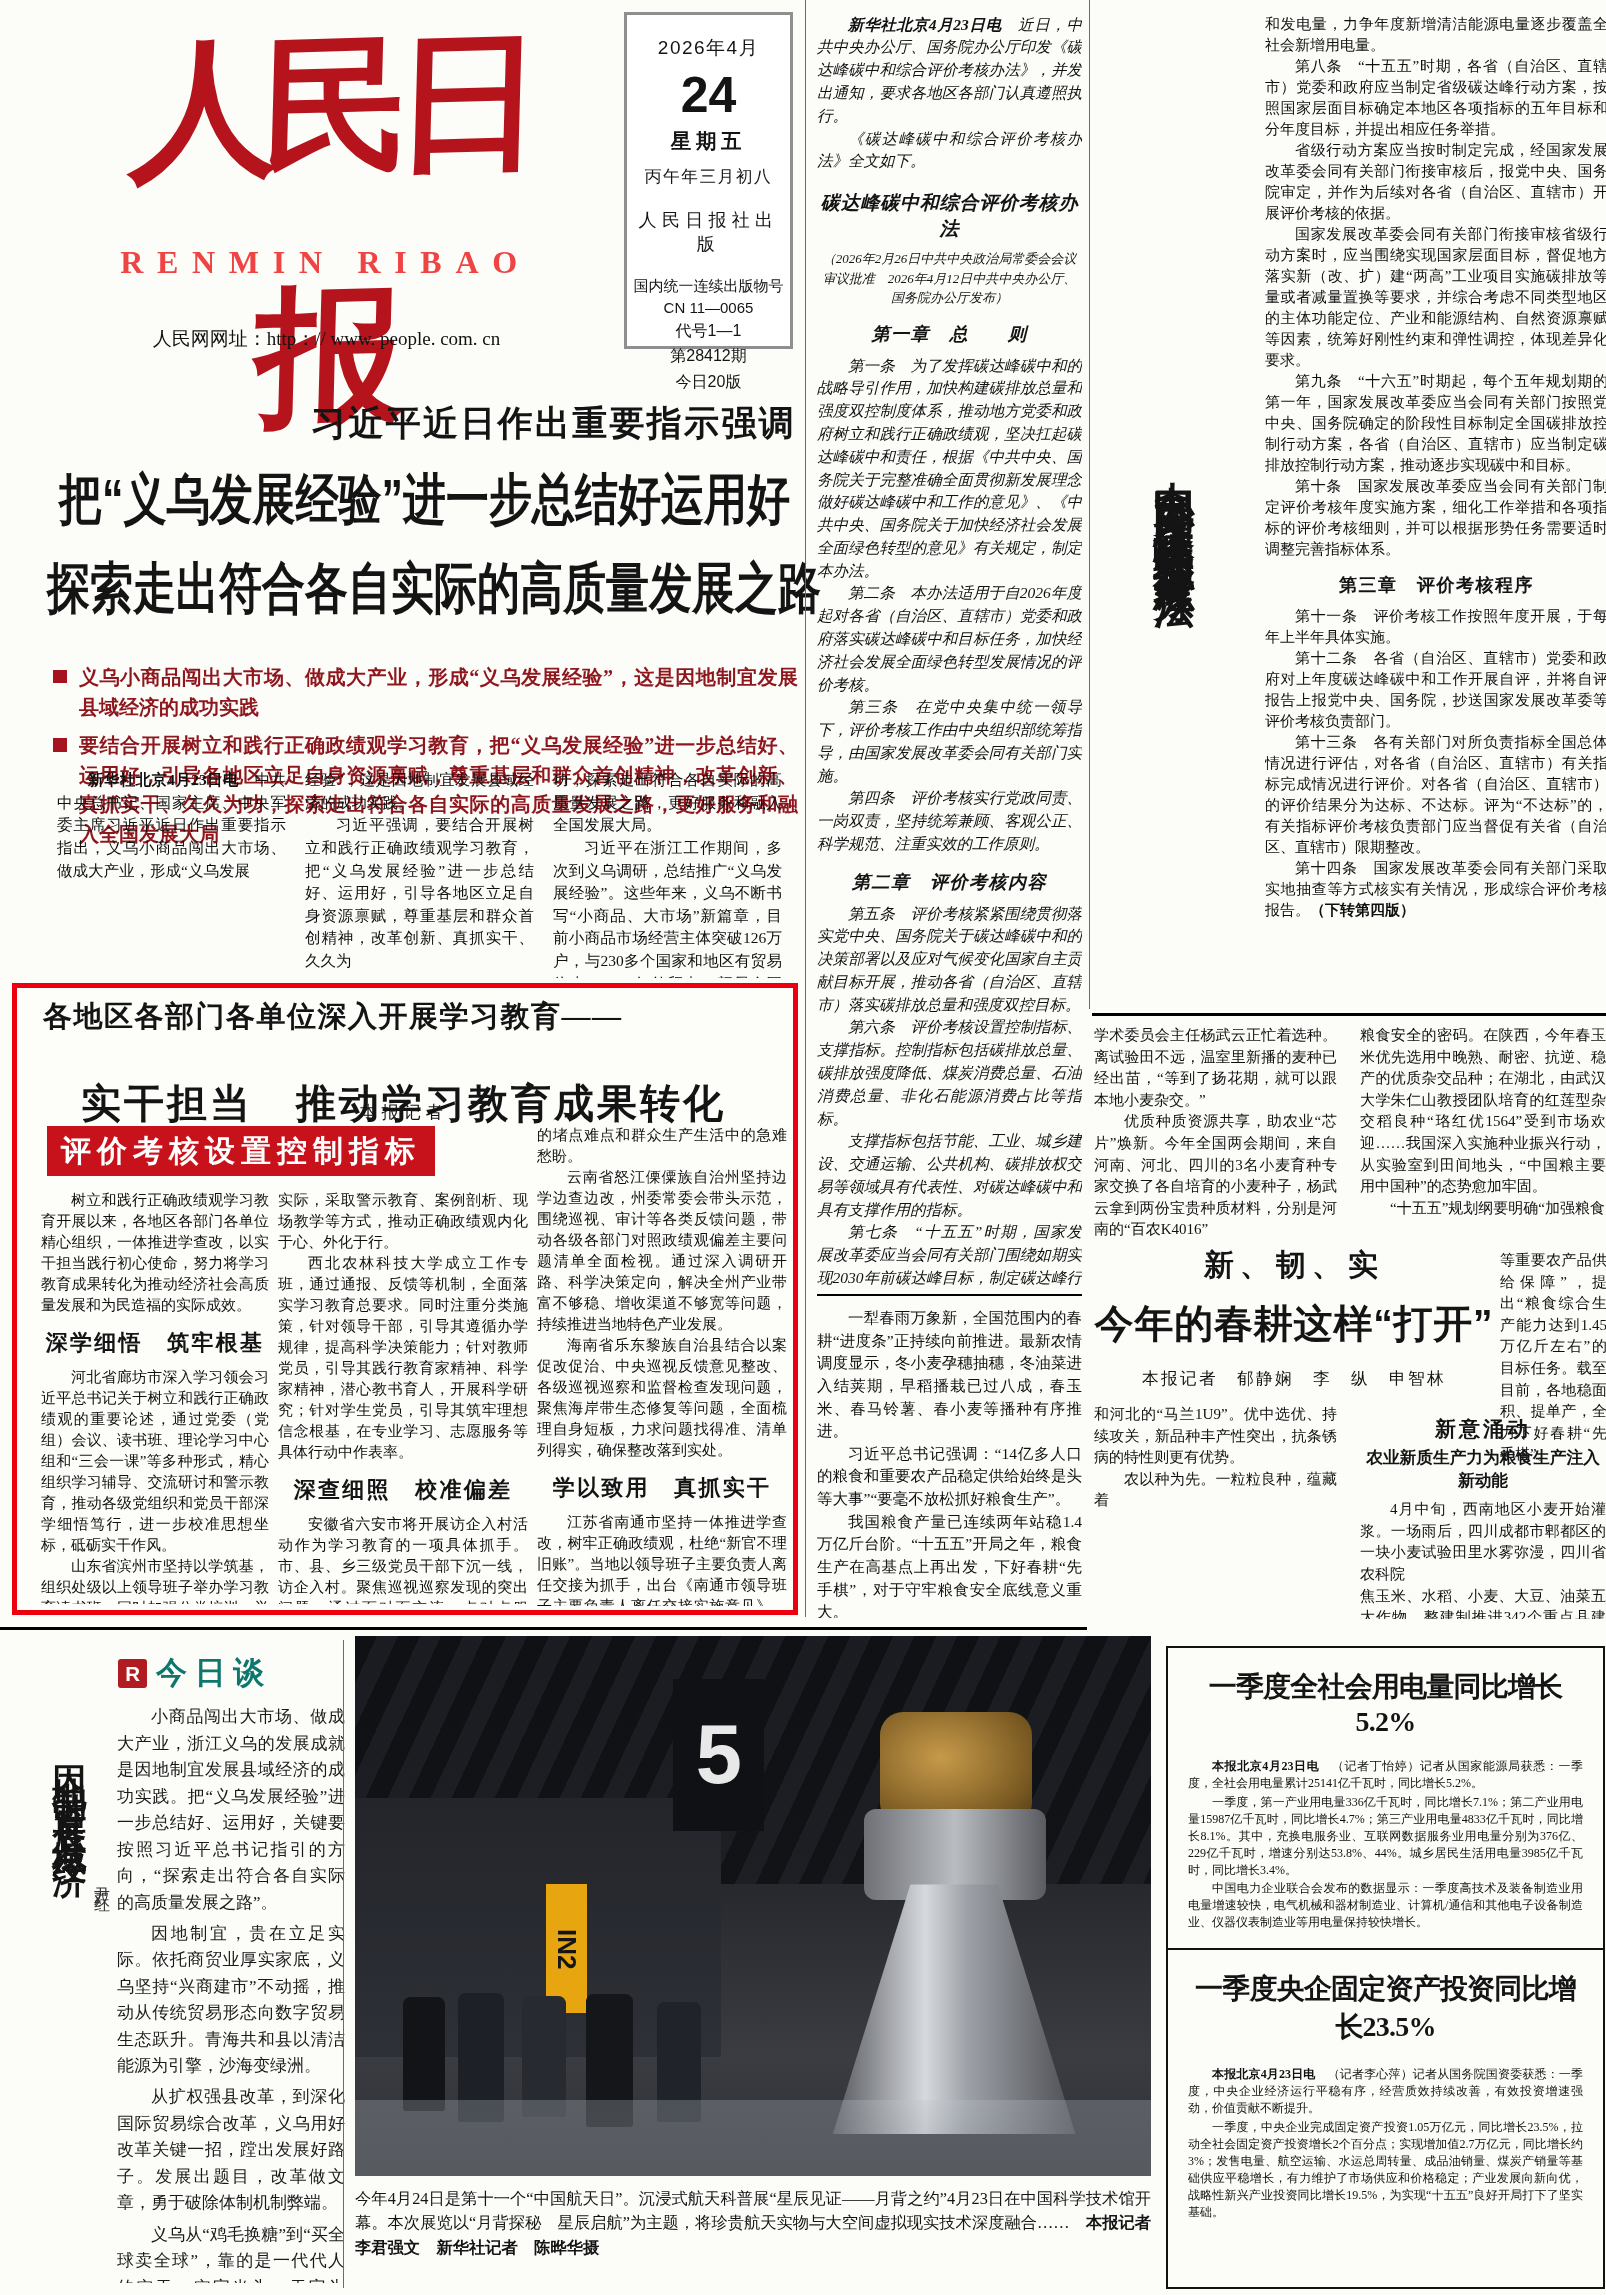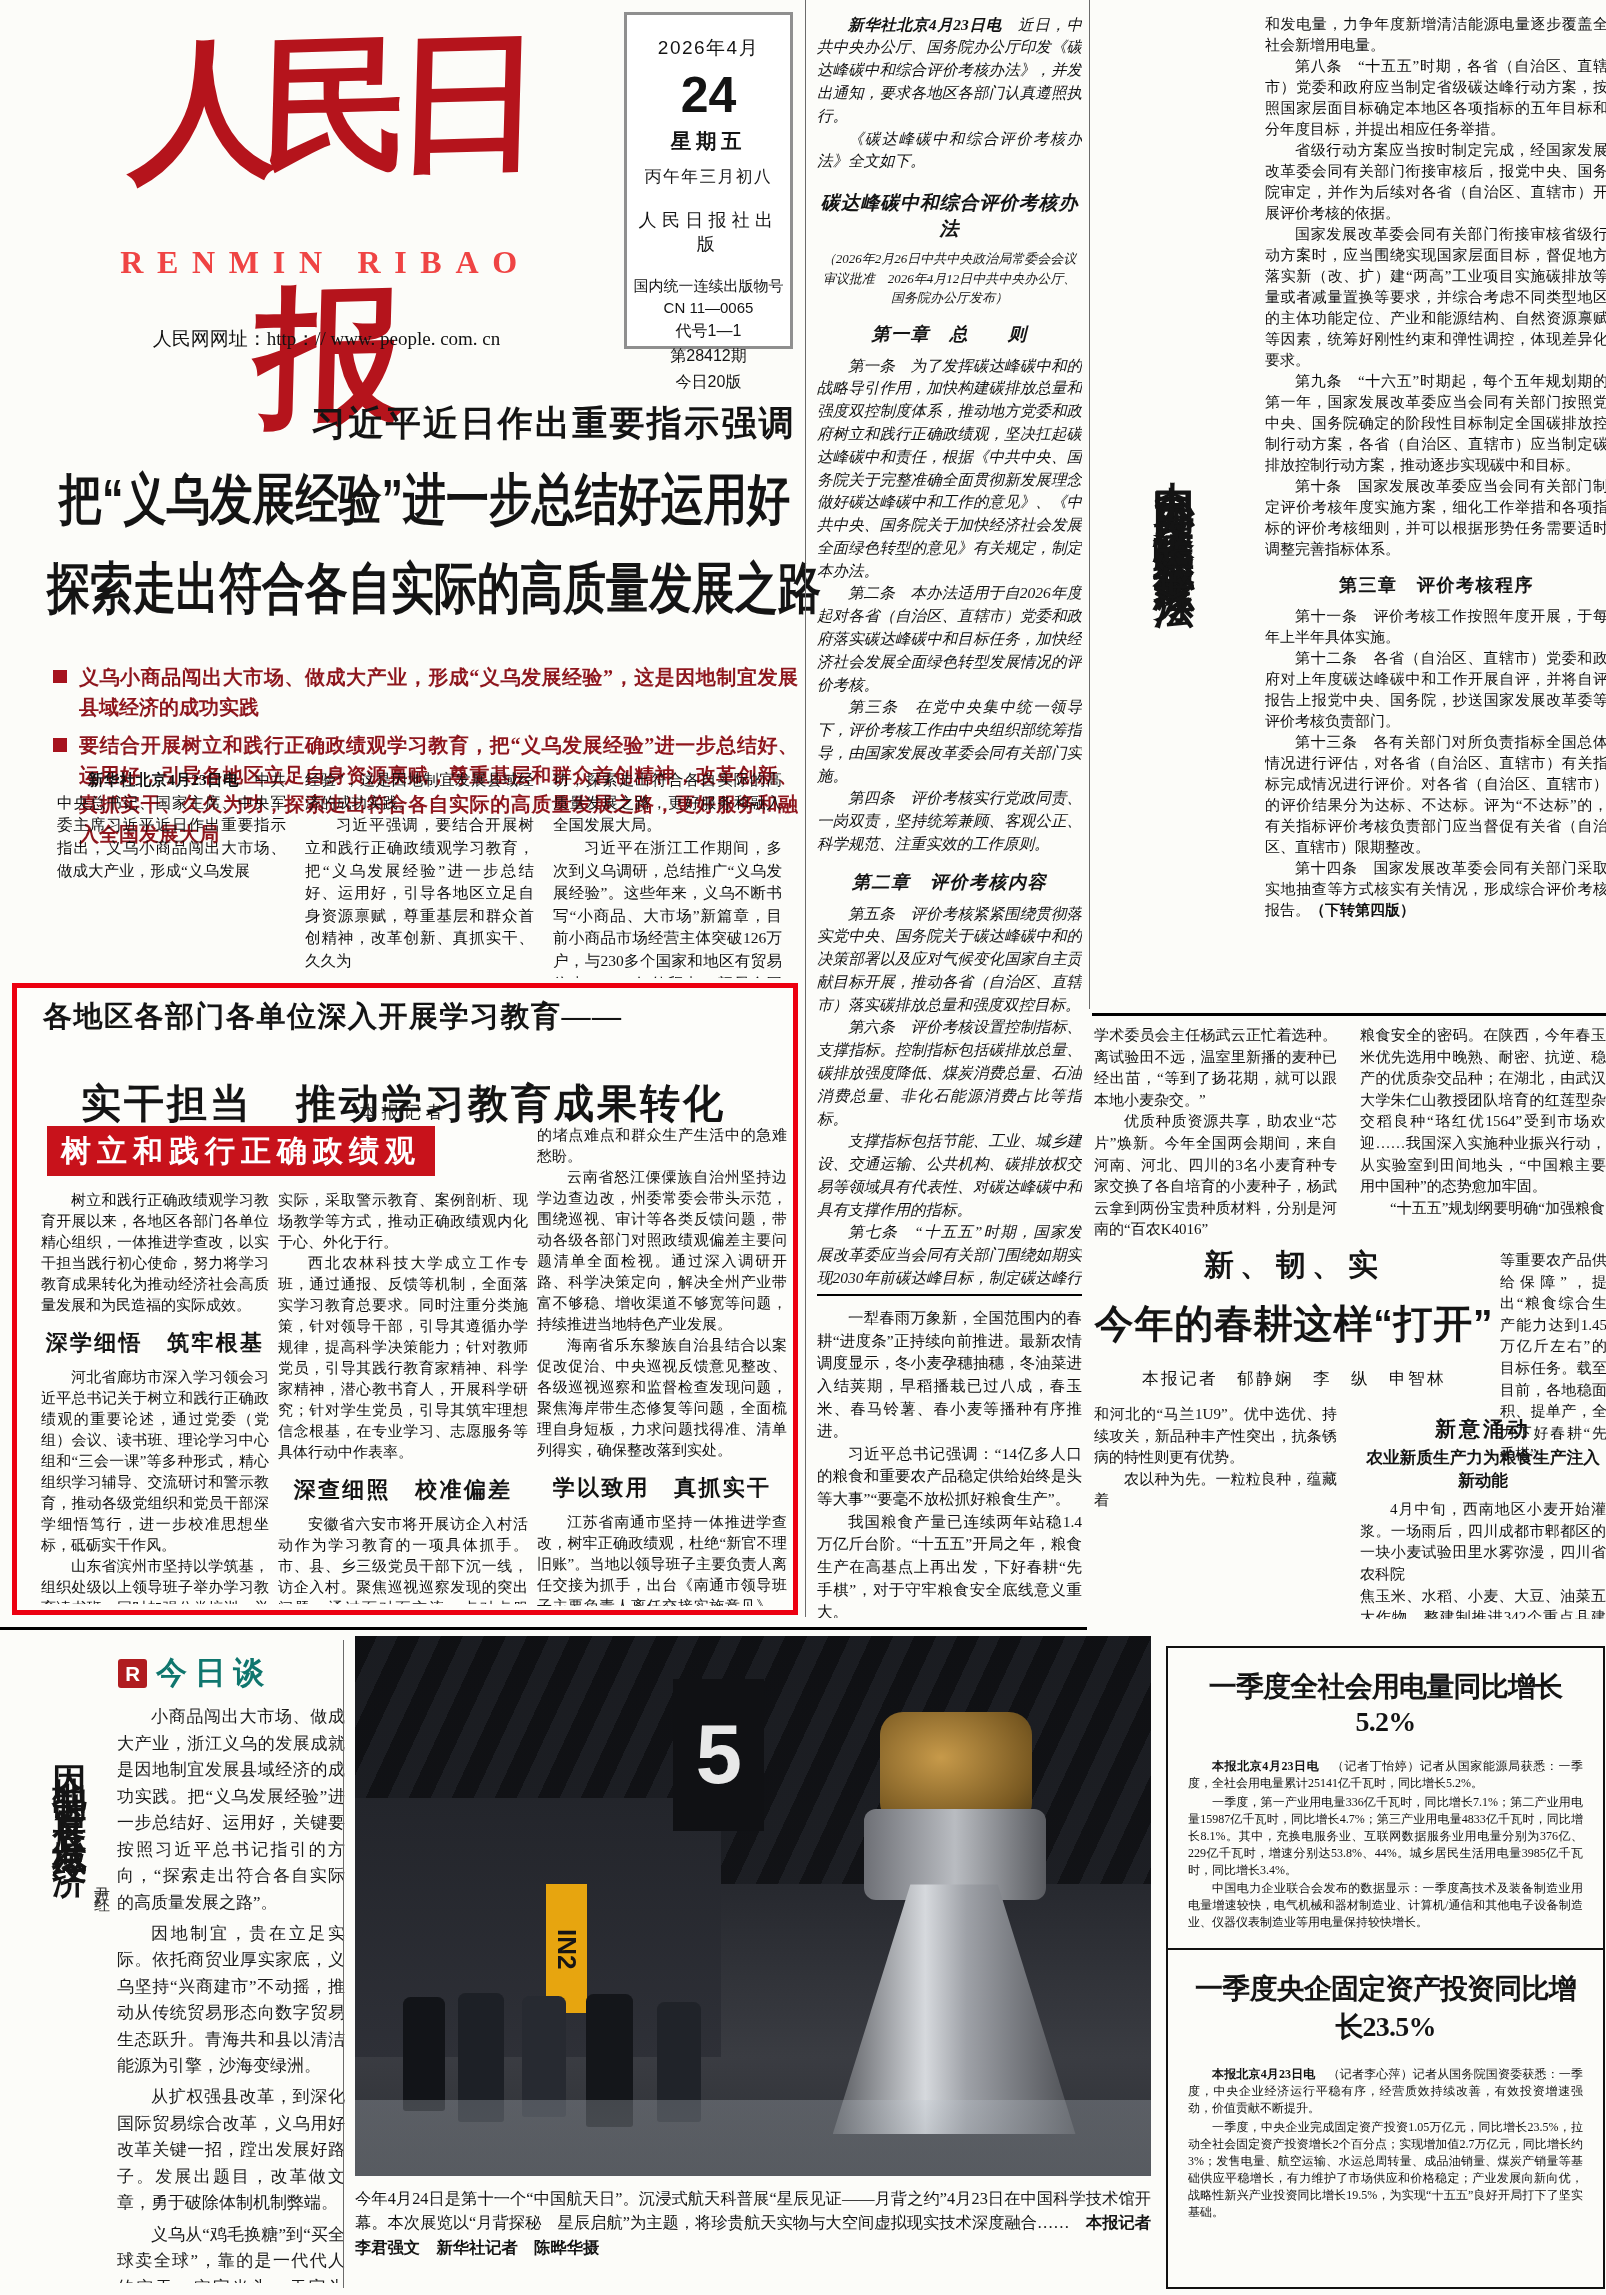--- a/index.html
+++ b/index.html
@@ -172,21 +172,21 @@
   </div>
   <div class="abs lead-col" style="left:553px;">
     <p class="body frag">功，探索走出符合各自实际的高质量发展之路，更好服务和融入全国发展大局。</p>
     <p class="body">习近平在浙江工作期间，多次到义乌调研，总结推广“义乌发展经验”。这些年来，义乌不断书写“小商品、大市场”新篇章，目前小商品市场经营主体突破126万户，与230多个国家和地区有贸易往来，2025年外贸出口额居全国县（市、区）首位。</p>
   </div>
 
   <div class="abs redbox">
     <div class="abs rb-kicker">各地区各部门各单位深入开展学习教育——</div>
     <div class="abs rb-headline">实干担当　推动学习教育成果转化</div>
     <div class="abs rb-byline">本报记者</div>
-    <div class="abs rb-badge sans">树立和践行正确政绩观</div>
+    <div class="abs rb-badge sans">评价考核设置控制指标</div>
 
     <div class="abs rb-col" style="left:24px; top:202px; width:228px; height:414px;">
       <p class="body">树立和践行正确政绩观学习教育开展以来，各地区各部门各单位精心组织，一体推进学查改，以实干担当践行初心使命，努力将学习教育成果转化为推动经济社会高质量发展和为民造福的实际成效。</p>
       <div class="rb-subhead sans">深学细悟　筑牢根基</div>
       <p class="body">河北省廊坊市深入学习领会习近平总书记关于树立和践行正确政绩观的重要论述，通过党委（党组）会议、读书班、理论学习中心组和“三会一课”等多种形式，精心组织学习辅导、交流研讨和警示教育，推动各级党组织和党员干部深学细悟笃行，进一步校准思想坐标，砥砺实干作风。</p>
       <p class="body">山东省滨州市坚持以学筑基，组织处级以上领导班子举办学习教育读书班。同时加强分类培训，举办关键岗位干部、年轻干部、新提拔干部专题培训班，结合不同干部群体思想、工作</p>
     </div>
 
     <div class="abs rb-col" style="left:261px; top:202px; width:250px; height:414px;">
       <p class="body frag">实际，采取警示教育、案例剖析、现场教学等方式，推动正确政绩观内化于心、外化于行。</p>

